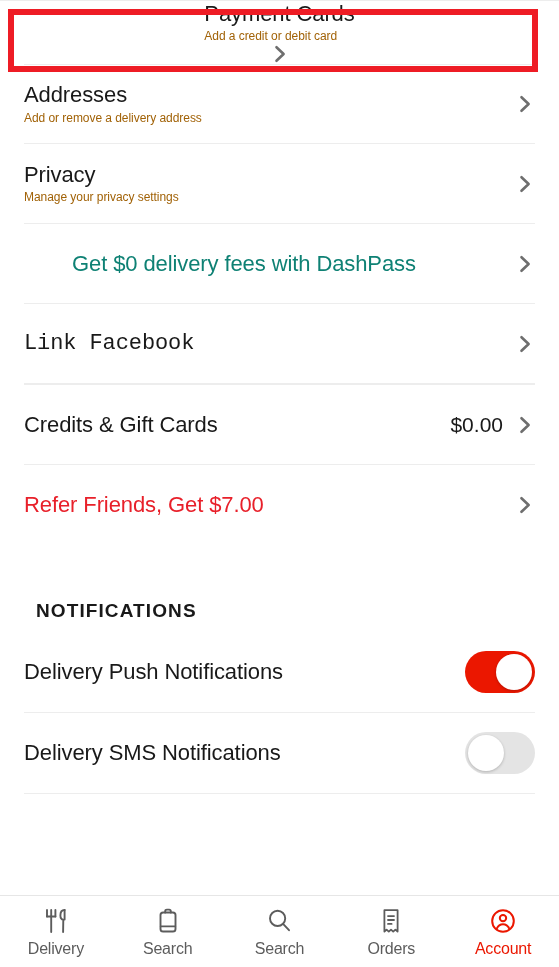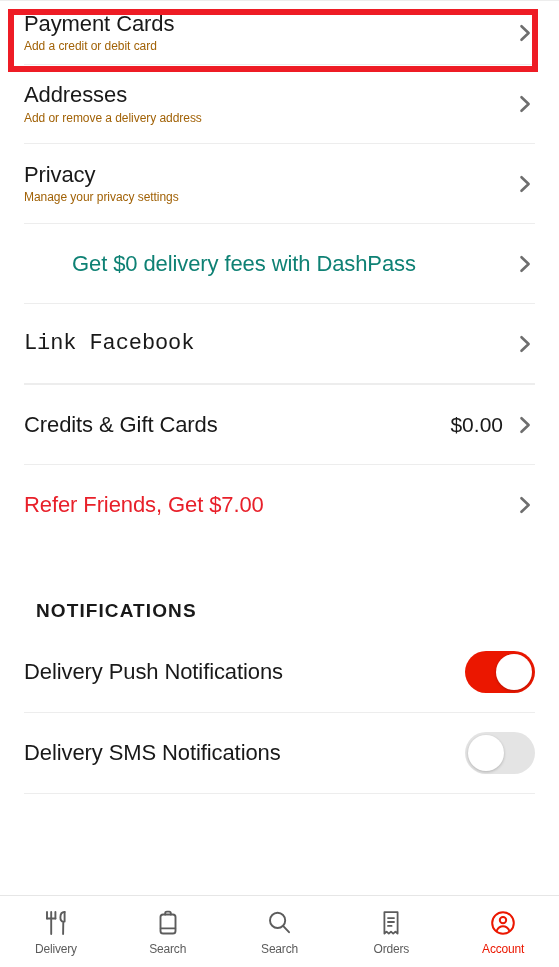--- a/index.html
+++ b/index.html
@@ -70,42 +70,42 @@
     background:#fff; border-top:1px solid #e6e6e6;
     display:flex; align-items:center;
   }
   .nav-item {
     flex:1 1 0; height:100%;
     display:flex; flex-direction:column; align-items:center; justify-content:center;
     gap:5px;
   }
   .nav-item .nav-ico { height:30px; display:flex; align-items:center; justify-content:center; }
   .nav-item .nav-label {
-    font-size:12px; color:#5c5c5c; letter-spacing:-0.2px; line-height:1;
+    font-size:16px; color:#5c5c5c; letter-spacing:-0.2px; line-height:1;
   }
   .nav-item.active .nav-label { color:#eb1700; }
 
   
   #annot {
     position:absolute; left:8px; top:9px;
     width:530px; height:63px;
     border:6px solid #ee1c25;
     pointer-events:none;
     z-index:50;
   }
 </style>
 </head>
 <body>
 
 <div id="screen">
 
   <div id="list">
 
     <div class="divider full"></div>
-    <div class="row" style="height:63px;">
+    <div class="row" style="height:63px;flex-direction:column;">
       <div class="texts">
         <div class="title">Payment Cards</div>
         <div class="sub">Add a credit or debit card</div>
       </div>
       <span class="chev">
         <svg width="20" height="20" viewBox="0 0 20 20">
             <path d="M6.5 3.2 L13.6 10 L6.5 16.8" fill="none" stroke="#6e6e6e" stroke-width="2.6" stroke-linecap="round" stroke-linejoin="round"></path>
           </svg>
       </span>
     </div>

